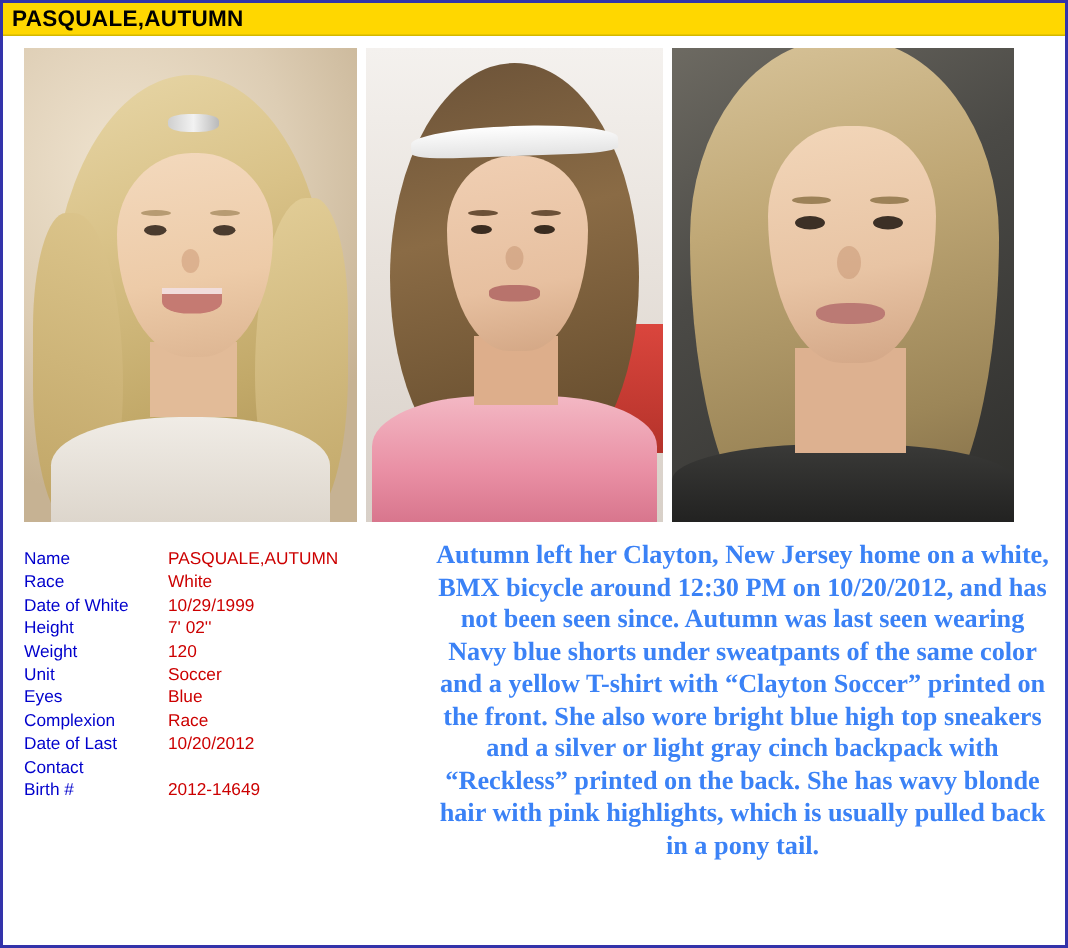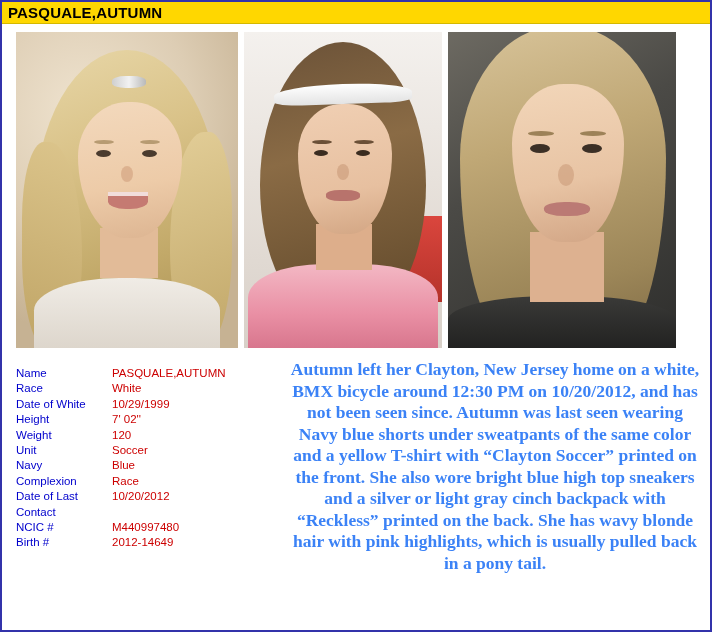--- a/index.html
+++ b/index.html
@@ -428,38 +428,34 @@
         <span class="field-label">Weight</span>
         <span class="field-value">120</span>
       </div>
 
       <div class="field-row">
         <span class="field-label">Unit</span>
         <span class="field-value">Soccer</span>
       </div>
 
       <div class="field-row">
-        <span class="field-label">Navy</span>
+        <span class="field-label">Eyes</span>
         <span class="field-value">Blue</span>
       </div>
 
       <div class="field-row">
         <span class="field-label">Complexion</span>
         <span class="field-value">Race</span>
       </div>
 
       <div class="field-row">
         <span class="field-label">Date of Last<br>Contact</span>
         <span class="field-value">10/20/2012</span>
       </div>
 
-      <div class="field-row">
-        <span class="field-label">NCIC #</span>
-        <span class="field-value">M440997480</span>
-      </div>
 
       <div class="field-row">
         <span class="field-label">Birth #</span>
         <span class="field-value">2012-14649</span>
       </div>
 
 
     </div>
 
     <div class="narrative">

